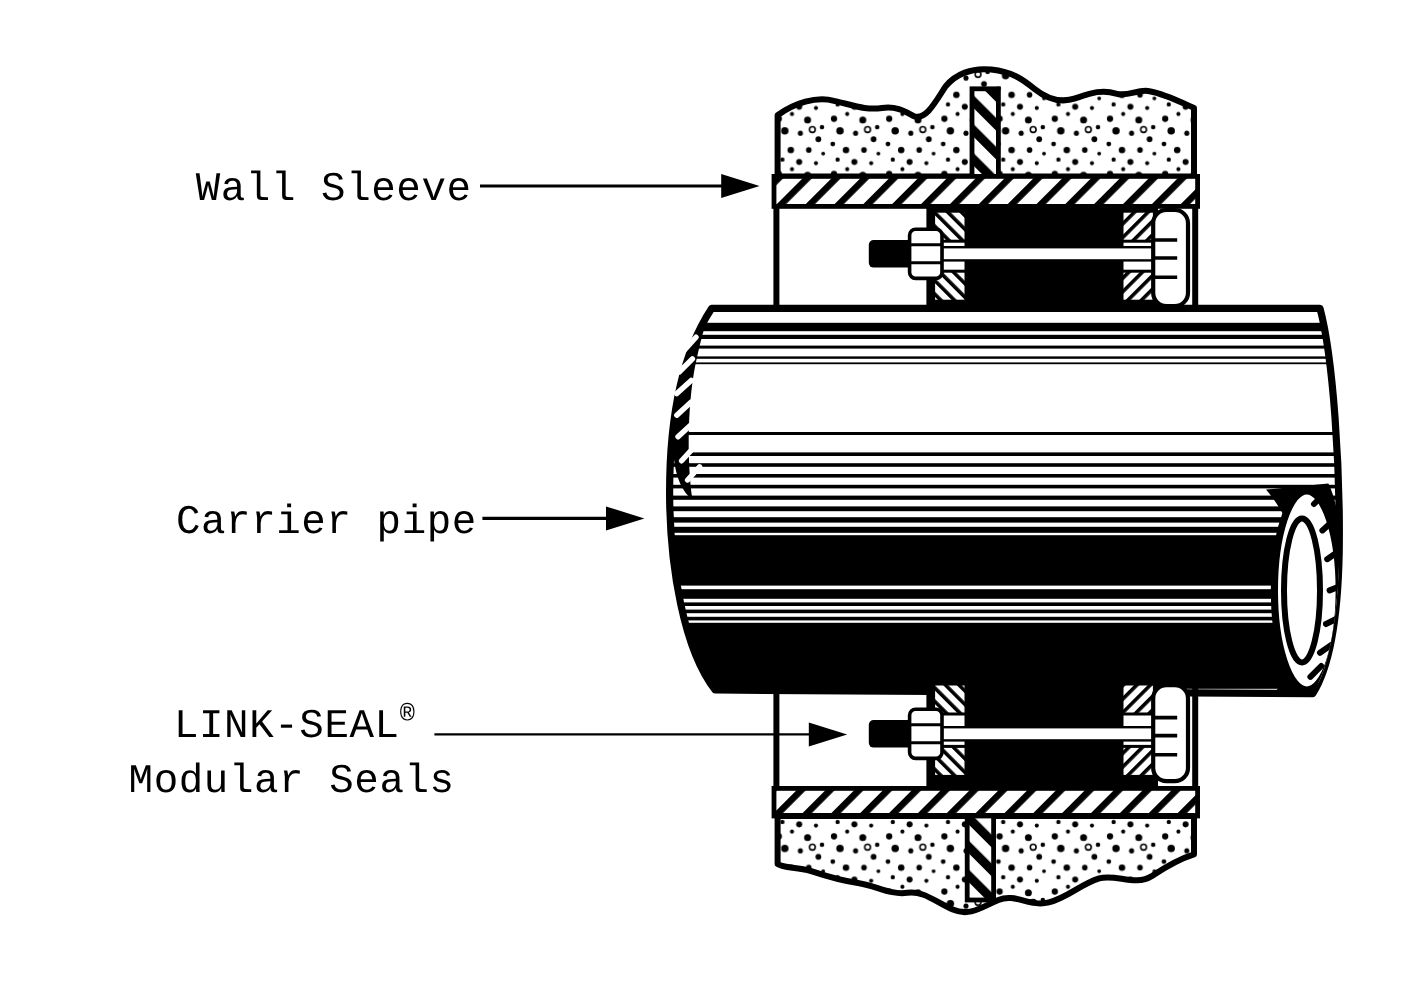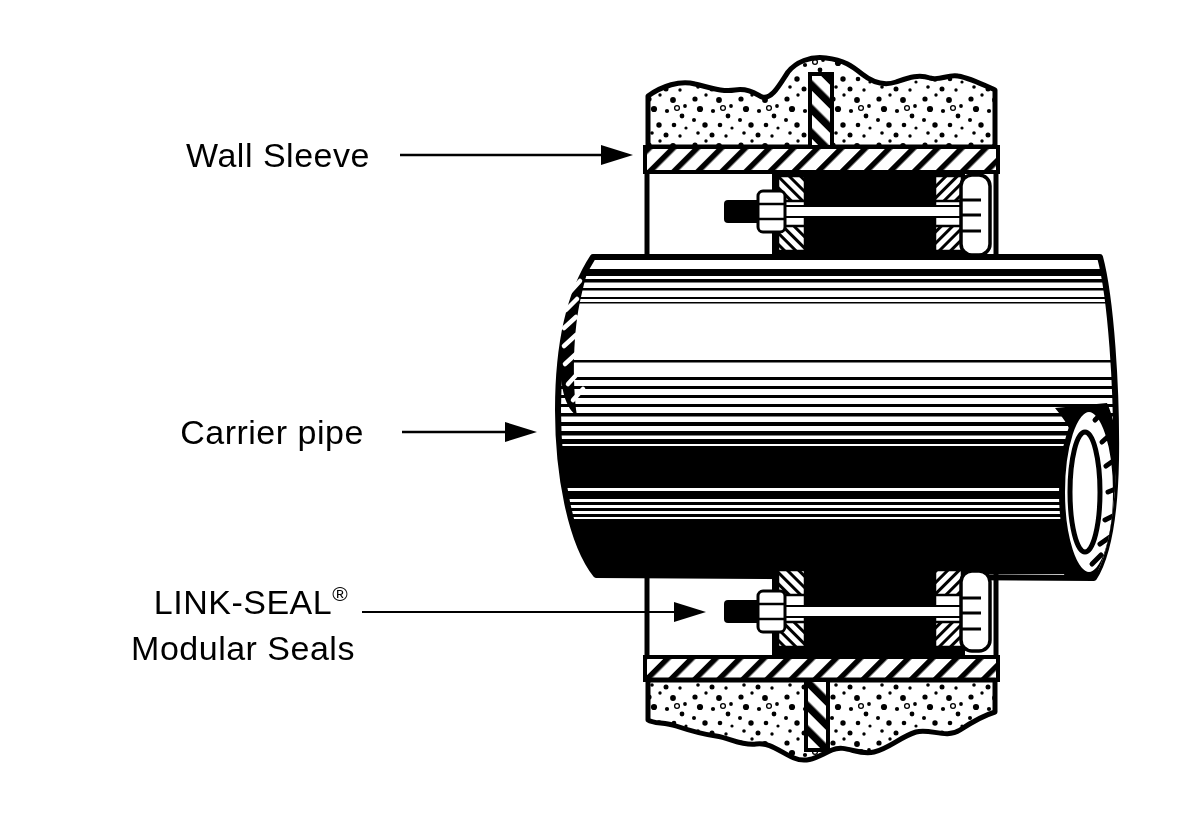--- a/index.html
+++ b/index.html
@@ -1,21 +1,21 @@
 <!DOCTYPE html>
 <html><head>
 <meta charset="utf-8">
 <style>
   html,body{margin:0;padding:0;background:#ffffff;}
   .stage{
     position:relative;
     width:1181px;height:827px;
     background:#ffffff;
     overflow:hidden;
-    font-family:Liberation Sans, sans-serif;
+    font-family:Liberation Mono, monospace;
   }
   svg{position:absolute;left:0;top:0;}
   text{fill:#000;}
   .lbl{font-size:34px;letter-spacing:0.5px;}
   .reg{font-size:21px;}
 </style>
 </head>
 <body>
 
 <div class="stage">

